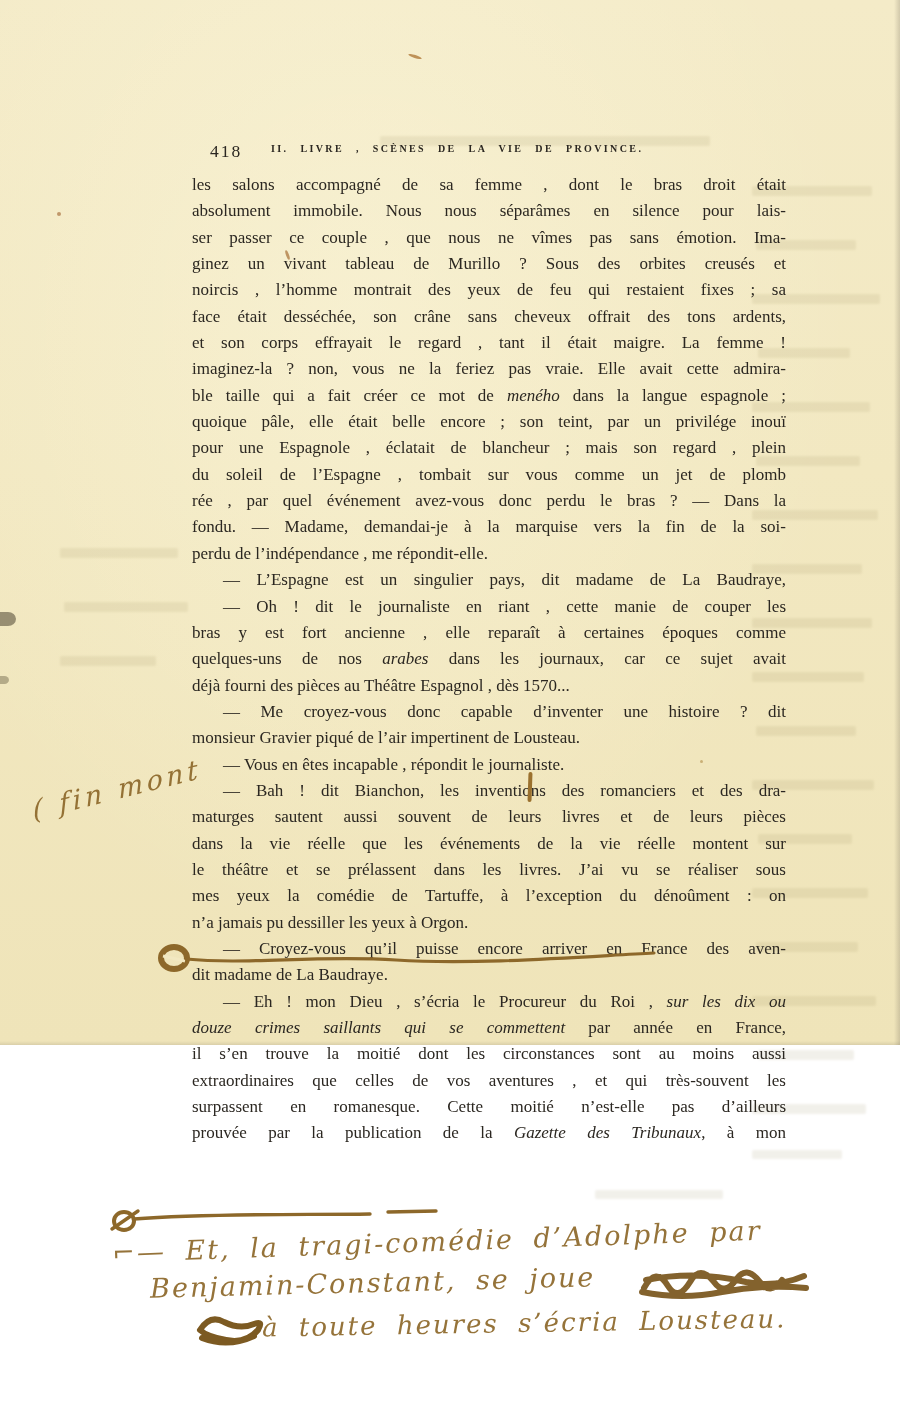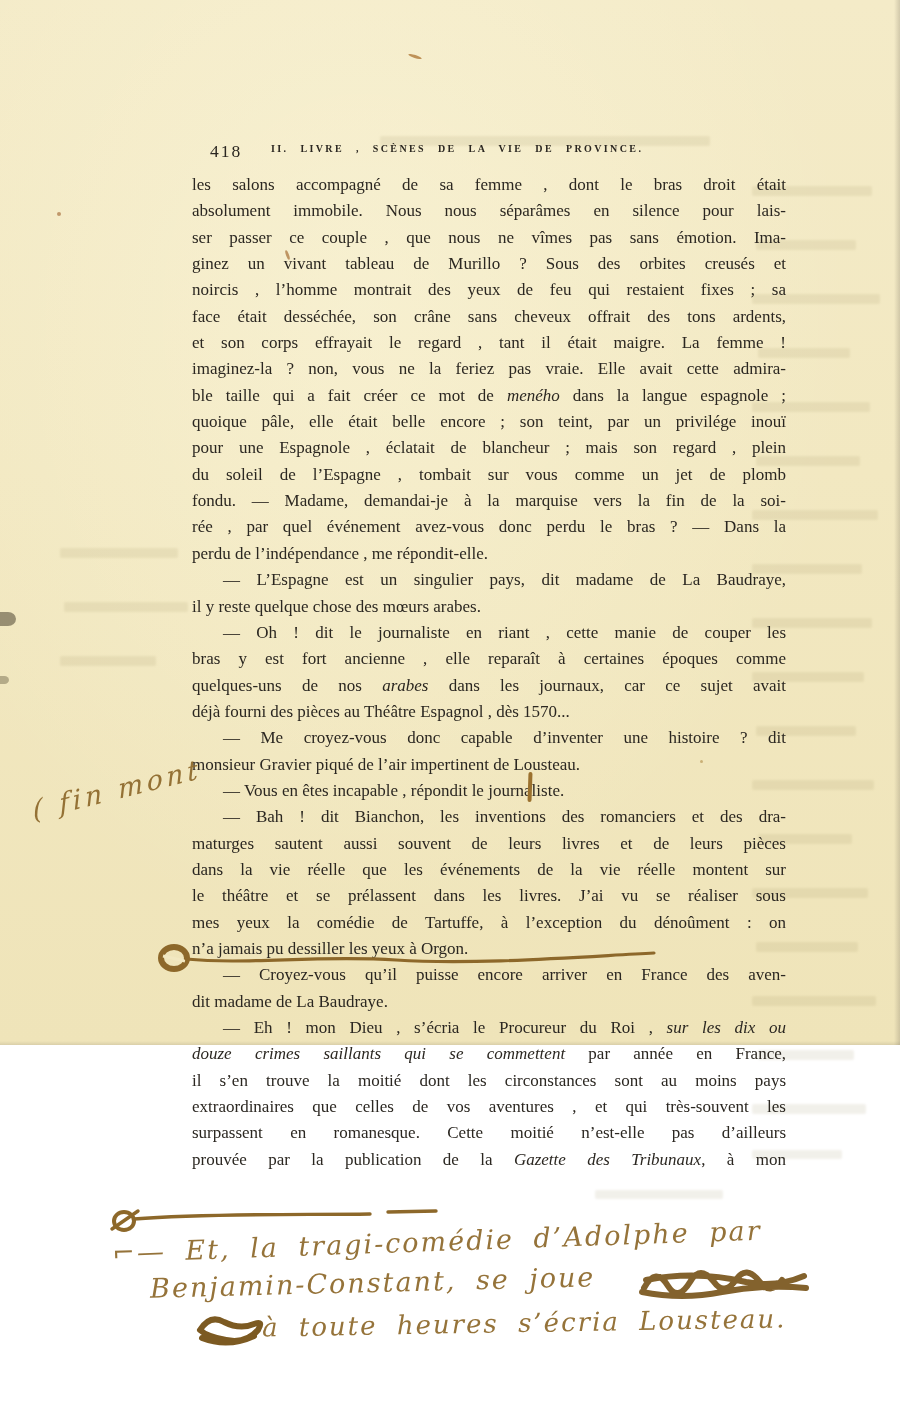--- a/index.html
+++ b/index.html
@@ -89,43 +89,42 @@
       <div class="line"><span>ser passer ce couple , que nous ne vîmes pas sans émotion. Ima-</span></div>
       <div class="line"><span>ginez un vivant tableau de Murillo ? Sous des orbites creusés et</span></div>
       <div class="line"><span>noircis , l’homme montrait des yeux de feu qui restaient fixes ; sa</span></div>
       <div class="line"><span>face était desséchée, son crâne sans cheveux offrait des tons ardents,</span></div>
       <div class="line"><span>et son corps effrayait le regard , tant il était maigre. La femme !</span></div>
       <div class="line"><span>imaginez-la ? non, vous ne la feriez pas vraie. Elle avait cette admira-</span></div>
       <div class="line"><span>ble taille qui a fait créer ce mot de </span><i>meného</i><span> dans la langue espagnole ;</span></div>
       <div class="line"><span>quoique pâle, elle était belle encore ; son teint, par un privilége inouï</span></div>
       <div class="line"><span>pour une Espagnole , éclatait de blancheur ; mais son regard , plein</span></div>
       <div class="line"><span>du soleil de l’Espagne , tombait sur vous comme un jet de plomb</span></div>
+      <div class="line"><span>rée , par quel événement avez-vous donc perdu le bras ? — Dans la</span></div>
       <div class="line"><span>fondu. — Madame, demandai-je à la marquise vers la fin de la soi-</span></div>
-      <div class="line"><span>rée , par quel événement avez-vous donc perdu le bras ? — Dans la</span></div>
       <div class="line end"><span>perdu de l’indépendance , me répondit-elle.</span></div>
       <div class="line indent"><span>— L’Espagne est un singulier pays, dit madame de La Baudraye,</span></div>
-      <div class="line end"><span>il y reste quelque chose des mœurs arabes.</span></div>
       <div class="line indent"><span>— Oh ! dit le journaliste en riant , cette manie de couper les</span></div>
       <div class="line"><span>bras y est fort ancienne , elle reparaît à certaines époques comme</span></div>
       <div class="line"><span>quelques-uns de nos </span><i>arabes</i><span> dans les journaux, car ce sujet avait</span></div>
       <div class="line end"><span>déjà fourni des pièces au Théâtre Espagnol , dès 1570...</span></div>
       <div class="line indent"><span>— Me croyez-vous donc capable d’inventer une histoire ? dit</span></div>
       <div class="line end"><span>monsieur Gravier piqué de l’air impertinent de Lousteau.</span></div>
       <div class="line indent end"><span>— Vous en êtes incapable , répondit le journaliste.</span></div>
       <div class="line indent"><span>— Bah ! dit Bianchon, les inventions des romanciers et des dra-</span></div>
       <div class="line"><span>maturges sautent aussi souvent de leurs livres et de leurs pièces</span></div>
       <div class="line"><span>dans la vie réelle que les événements de la vie réelle montent sur</span></div>
       <div class="line"><span>le théâtre et se prélassent dans les livres. J’ai vu se réaliser sous</span></div>
       <div class="line"><span>mes yeux la comédie de Tartuffe, à l’exception du dénoûment : on</span></div>
       <div class="line end"><span>n’a jamais pu dessiller les yeux à Orgon.</span></div>
       <div class="line indent"><span>— Croyez-vous qu’il puisse encore arriver en France des aven-</span></div>
       <div class="line end"><span>dit madame de La Baudraye.</span></div>
       <div class="line indent"><span>— Eh ! mon Dieu , s’écria le Procureur du Roi , </span><i>sur les dix ou</i></div>
       <div class="line"><i>douze crimes saillants qui se commettent</i><span> par année en France,</span></div>
-      <div class="line"><span>il s’en trouve la moitié dont les circonstances sont au moins pays</span></div>
+      <div class="line"><span>il s’en trouve la moitié dont les circonstances sont au moins aussi</span></div>
       <div class="line"><span>extraordinaires que celles de vos aventures , et qui très-souvent les</span></div>
       <div class="line"><span>surpassent en romanesque. Cette moitié n’est-elle pas d’ailleurs</span></div>
       <div class="line"><span>prouvée par la publication de la </span><i>Gazette des Tribunaux</i><span>, à mon</span></div>
     </div>
 
   <div class="hw margin-note">( fin mont</div>
 
   <div class="caret-stroke"></div>
 
   <svg class="hw-svg" style="left:156px;top:941px" width="510" height="36">

